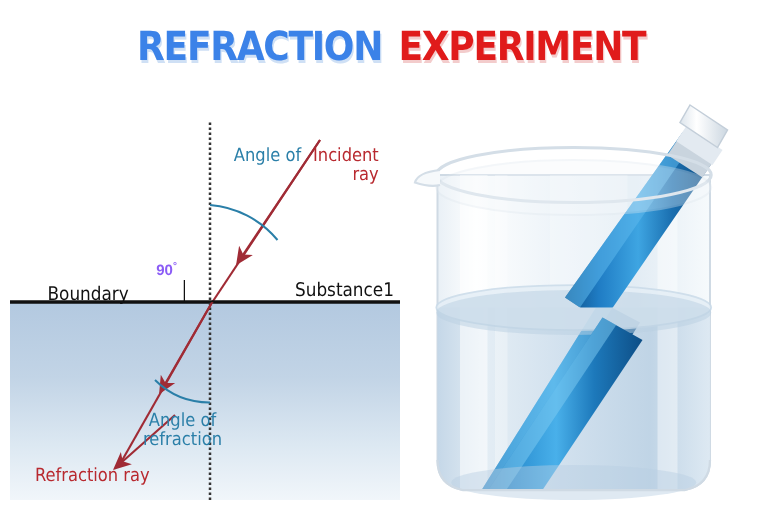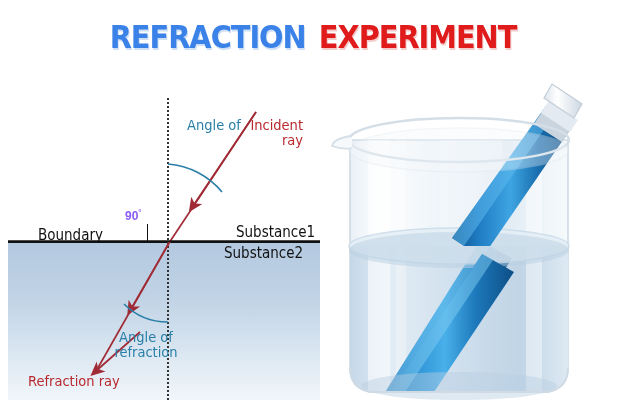--- a/index.html
+++ b/index.html
@@ -96,21 +96,20 @@
     </div>
 
     <div class="lbl lbl-teal" id="lbl-angle-ref">
       <div>Angle of</div>
       <div>refraction</div>
     </div>
 
     <div class="lbl lbl-red" id="lbl-refracted">Refraction ray</div>
     <div class="lbl lbl-dark" id="lbl-boundary">Boundary</div>
     <div class="lbl lbl-dark" id="lbl-sub1">Substance1</div>
-    <div class="lbl lbl-dark" id="lbl-sub2">Substance2</div>
   </div>
 
   <div id="beaker">
     <svg width="296" height="330" viewBox="0 0 296 330">
       <defs>
         <linearGradient id="glassBody" x1="0" y1="0" x2="1" y2="0">
           <stop offset="0%" stop-color="#e9f0f6"></stop>
           <stop offset="14%" stop-color="#fdfefe"></stop>
           <stop offset="42%" stop-color="#eef4f9"></stop>
           <stop offset="72%" stop-color="#e2ecf4"></stop>

